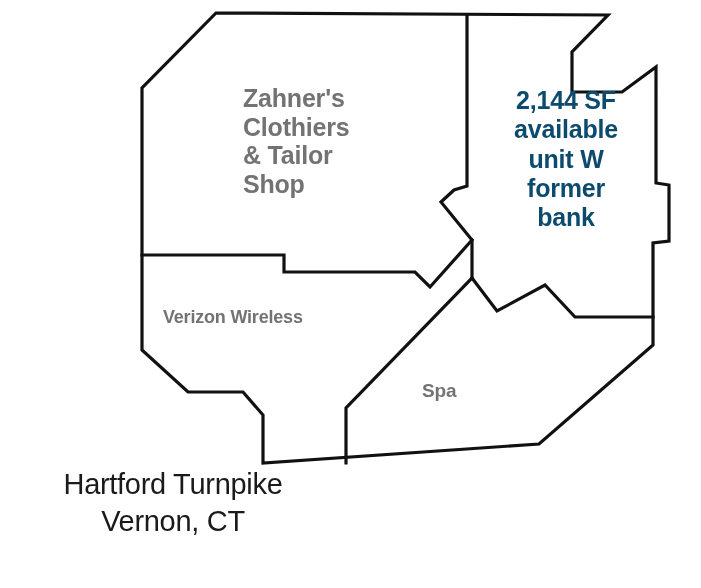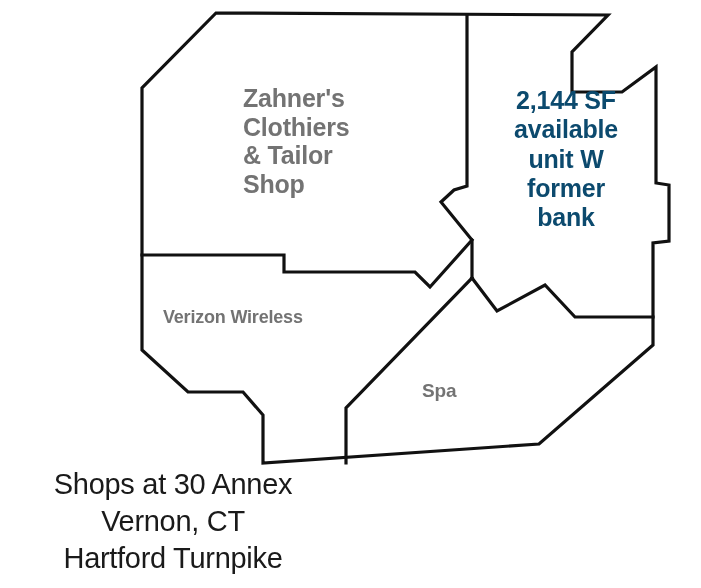--- a/index.html
+++ b/index.html
@@ -147,18 +147,17 @@
 
   <div class="unit-label" id="label-spa">Spa</div>
 
   <div id="label-available">2,144 SF
 available
 unit W
 former
 bank</div>
 
   <div id="caption-block">
-    <span class="caption-line">Shops at 30 Annex</span>
+    <span class="caption-line">Hartford Turnpike</span>
     <span class="caption-line">Vernon, CT</span>
-    <span class="caption-line">Hartford Turnpike</span>
   </div>
 
 </div>
 
 </body></html>

